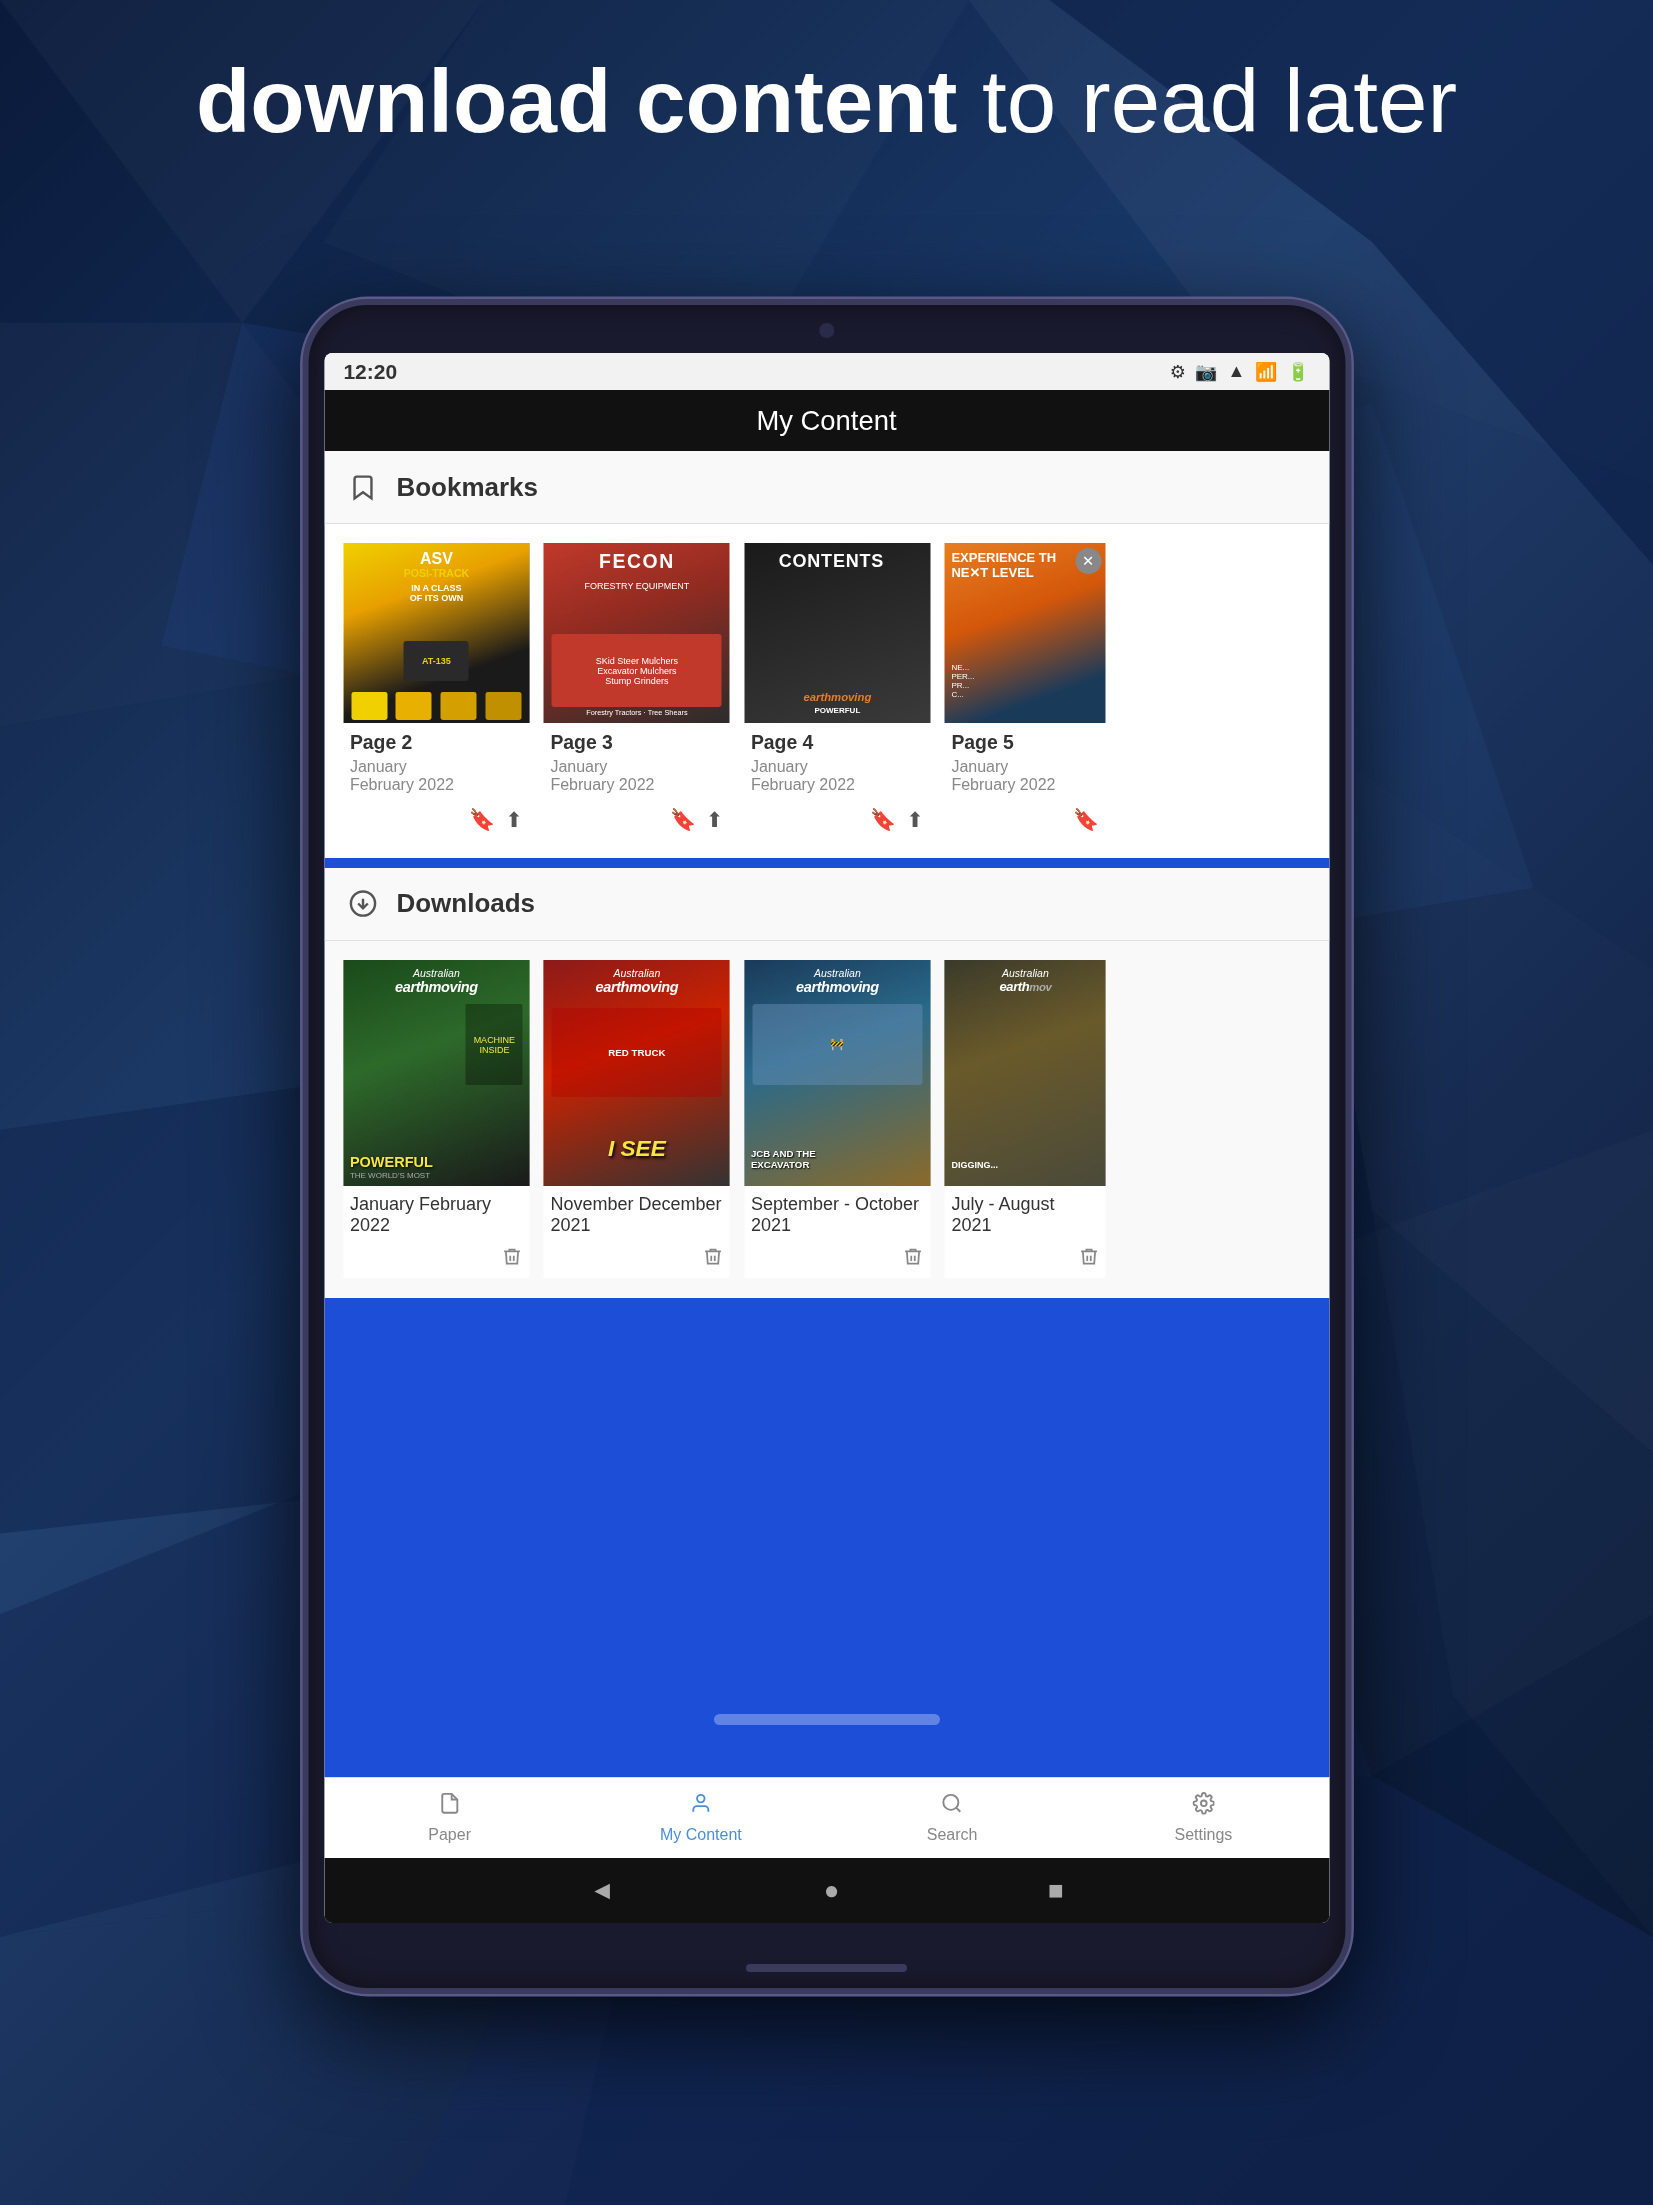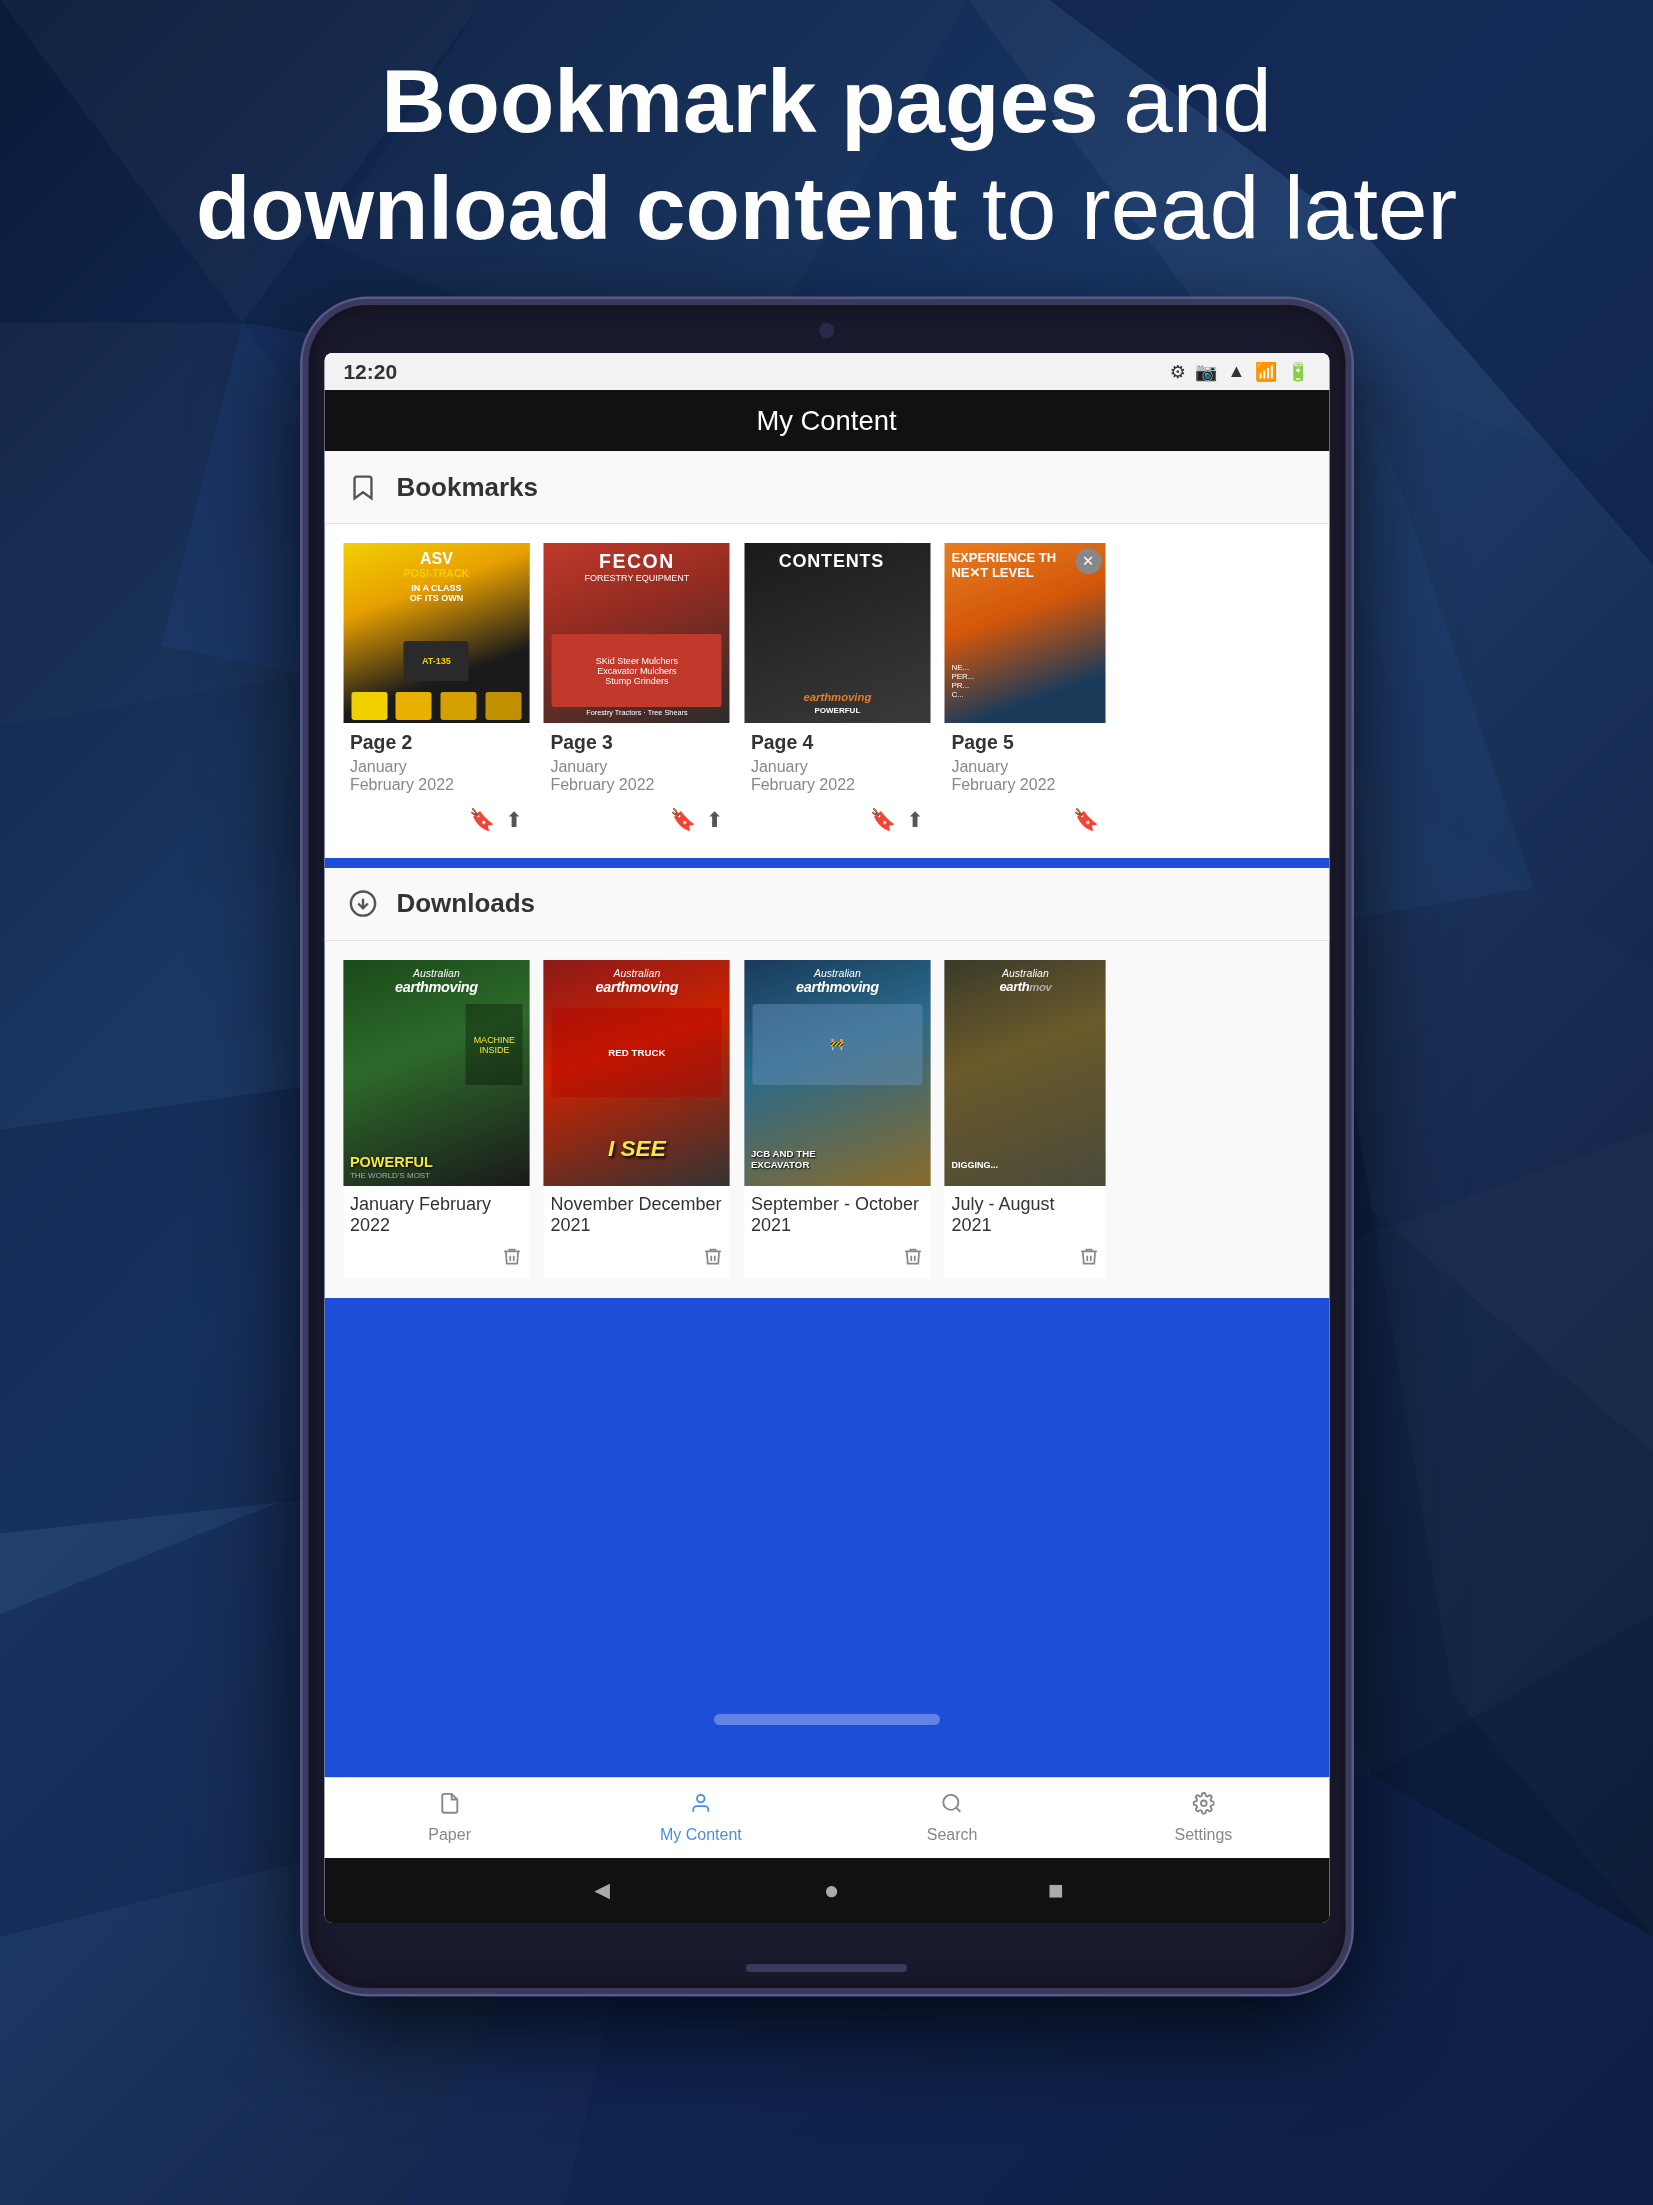--- a/index.html
+++ b/index.html
@@ -424,23 +424,20 @@
 
     <polygon points="0,2000 500,1800 400,2300 0,2400" fill="rgba(15,35,80,0.5)"></polygon>
 
     <polygon points="400,1000 900,800 1100,1300 500,1400" fill="rgba(40,80,140,0.3)"></polygon>
     <polygon points="1100,700 1700,500 1900,1100 1300,1200" fill="rgba(40,80,140,0.2)"></polygon>
   </svg>
 </div>
 
 <div class="headline">
   <div class="headline-text">
-    <span class="headline-bold">Bookmark pages</span><span> and</span>
-  </div>
-  <div class="headline-text">
     <span class="headline-bold">download content</span><span> to read later</span>
   </div>
 </div>
 
 <div class="tablet-frame">
   <div class="camera-dot"></div>
   <div class="side-button-right"></div>
   <div class="side-button-right2"></div>
   <div class="home-indicator"></div>
 
@@ -503,21 +500,21 @@
               <div class="bookmark-actions">
                 <span class="bookmark-action-btn">🔖</span>
                 <span class="bookmark-action-btn">⬆</span>
               </div>
             </div>
 
             <div class="bookmark-card">
               <div class="bookmark-thumb" style="background:linear-gradient(160deg,#c0392b 0%,#922b21 40%,#2c2c2c 100%);">
                 <div style="position:absolute;top:6.5px;left:6.5px;right:6.5px;text-align:center;">
                   <div style="color:#fff;font-size:19.4px;font-weight:900;letter-spacing:1.6px;">FECON</div>
-                  <div style="color:#fff;font-size:9px;">FORESTRY EQUIPMENT</div>
+                  <div style="color:#fff;font-size:9px;margin-top:8px;">FORESTRY EQUIPMENT</div>
                 </div>
                 <div style="position:absolute;bottom:16px;left:8px;right:8px;">
                   <div style="width:100%;height:73px;background:#c0392b;border-radius:3.2px;display:flex;align-items:center;justify-content:center;">
                     <div style="color:#fff;font-size:9px;text-align:center;padding:3.2px;">SKid Steer Mulchers<br>Excavator Mulchers<br>Stump Grinders</div>
                   </div>
                 </div>
                 <div style="position:absolute;bottom:6.5px;left:8px;right:8px;text-align:center;margin-top:13px;">
                   <div style="color:#fff;font-size:7.3px;">Forestry Tractors · Tree Shears</div>
                 </div>
               </div>

